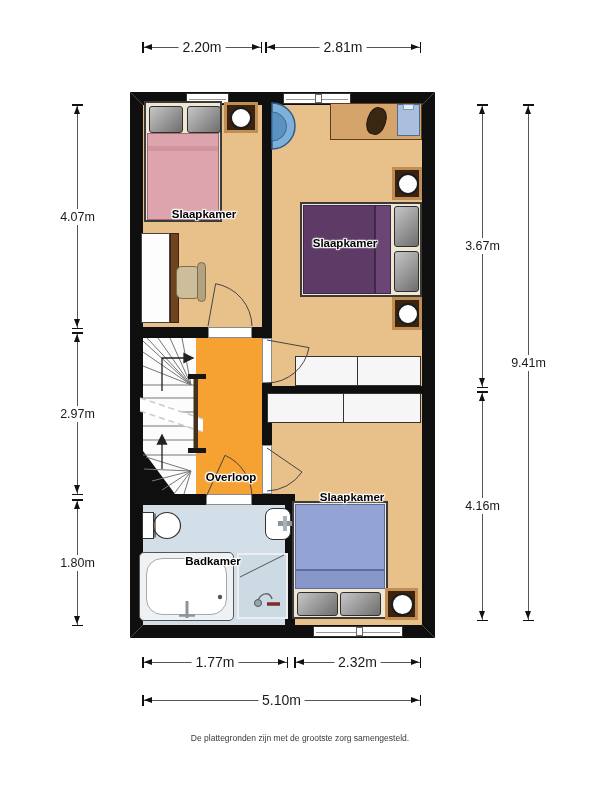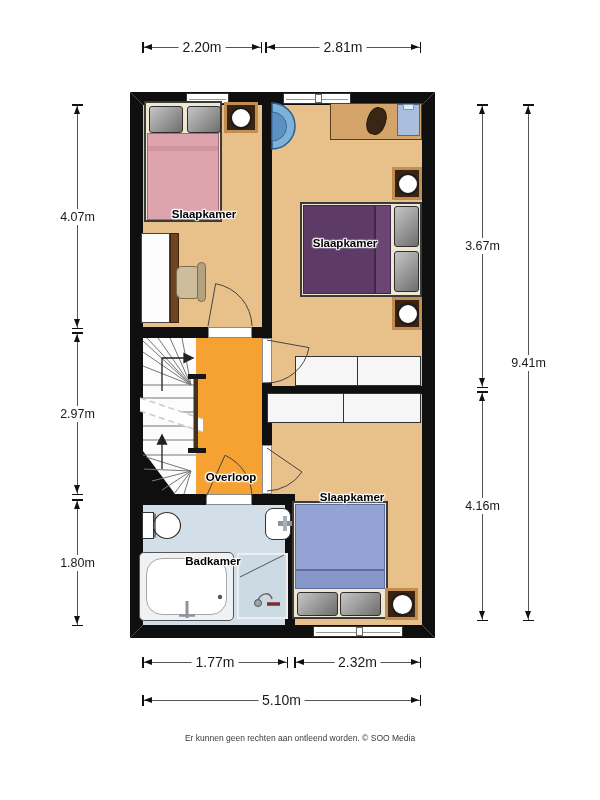--- a/index.html
+++ b/index.html
@@ -319,16 +319,16 @@
   <div class="dim dim-h" style="left:143px;top:700px;width:277px;">
     <span class="hline"></span>
       <span class="tick-l"></span>
       <span class="ah-l"></span>
     <span class="dlabel">5.10m</span>
     <span class="ah-r"></span>
       <span class="tick-r"></span>
   </div>
 
   <div class="footer">
-    <div>Er kunnen geen rechten aan ontleend worden. © SOO Media</div>
+    <div>De plattegronden zijn met de grootste zorg samengesteld.</div>
   </div>
 
 </div>
 
 </body></html>

